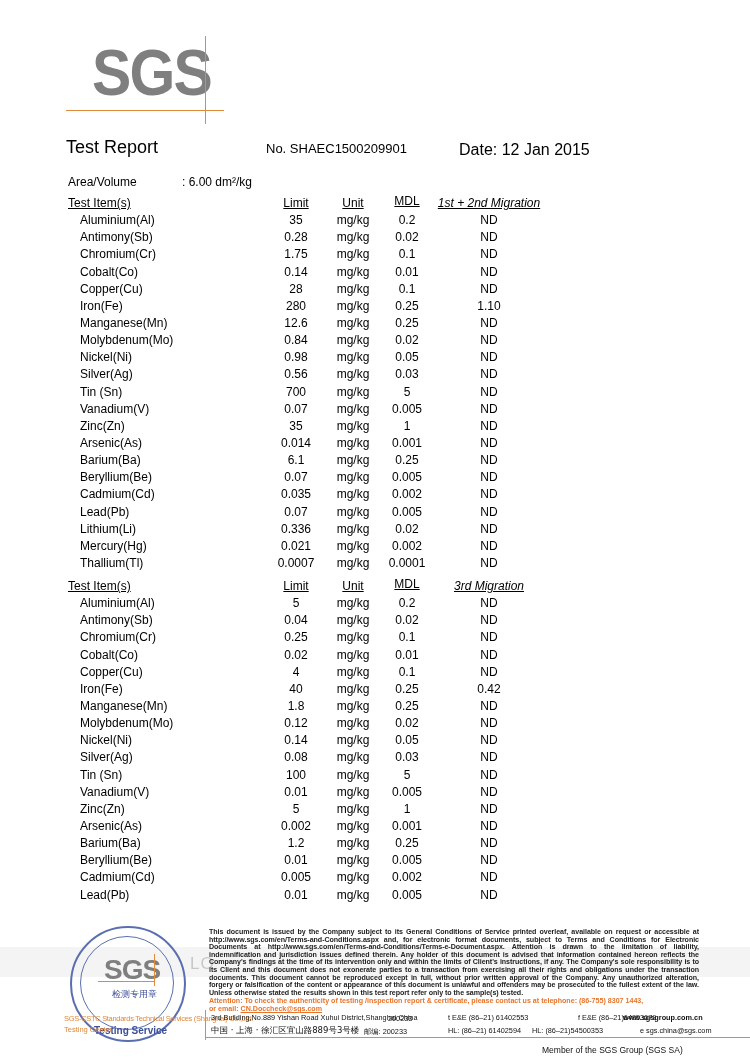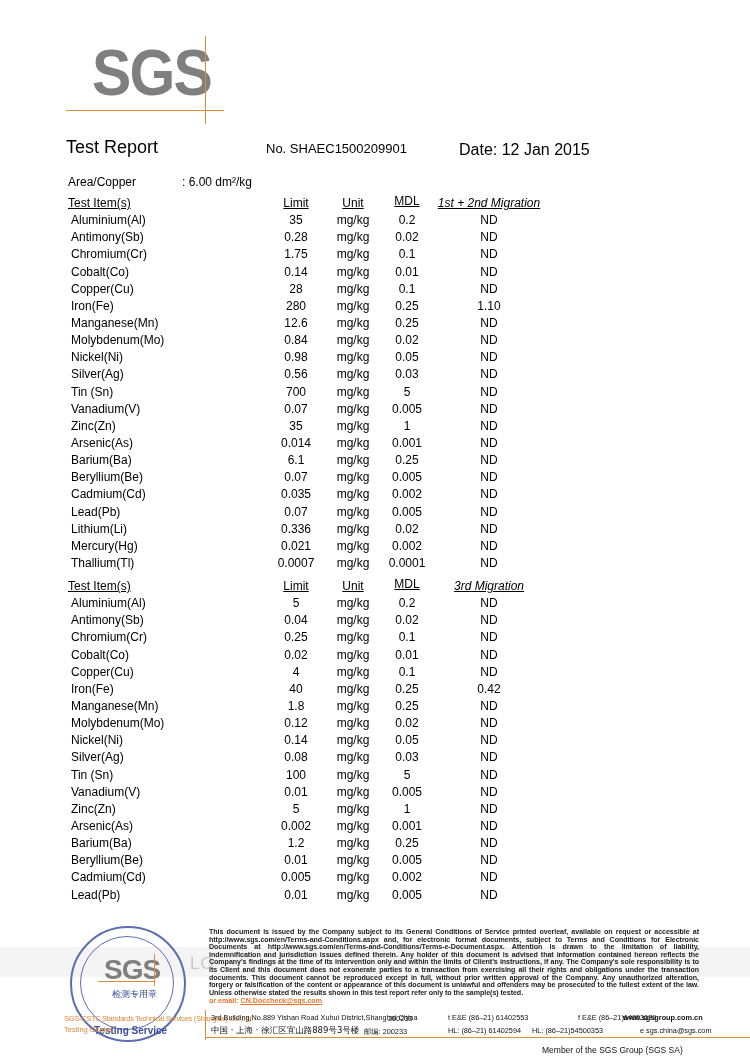--- a/index.html
+++ b/index.html
@@ -17,21 +17,21 @@
 
     .title { position: absolute; left: 66px; top: 137px; font-size: 18px; }
     .report-no { position: absolute; left: 266px; top: 141px; font-size: 13px; }
     .report-date { position: absolute; left: 459px; top: 141px; font-size: 16px; }
     .area-label { position: absolute; left: 68px; top: 175px; font-size: 12px; }
     .area-value { position: absolute; left: 182px; top: 175px; font-size: 12px; }
 
     .tbl { position: absolute; left: 68px; font-size: 12px; }
     .row { position: relative; height: 17.15px; line-height: 17px; }
     .c { position: absolute; top: 0; white-space: nowrap; }
-    .c-name { left: 3px; }
+    .c-name { left: 12px; }
     .c-limit { left: 196px; width: 64px; text-align: center; }
     .c-unit { left: 256px; width: 58px; text-align: center; }
     .c-mdl { left: 310px; width: 58px; text-align: center; }
     .c-res { left: 380px; width: 82px; text-align: center; }
     .hdr .c { text-decoration: underline; }
     .hdr .c-name { left: 0; }
     .hdr .c-res { font-style: italic; left: 360px; width: 122px; }
     .hdr .c-mdl { top: -2px; }
 
     .watermark-band { position: absolute; left: 0; top: 947px; width: 750px; height: 30px; background: rgba(235,235,235,0.55); }
@@ -64,21 +64,21 @@
 <div class="logo">
   <div class="logo-text">SGS</div>
   <div class="logo-hline"></div>
   <div class="logo-vline"></div>
 </div>
 
 <div class="title">Test Report</div>
 <div class="report-no">No. SHAEC1500209901</div>
 <div class="report-date">Date: 12 Jan 2015</div>
 
-<div class="area-label">Area/Copper</div>
+<div class="area-label">Area/Volume</div>
 <div class="area-value">: 6.00 dm²/kg</div>
 
 <div class="tbl" id="table1" style="top:195px;">
   <div class="row hdr">
     <span class="c c-name">Test Item(s)</span>
     <span class="c c-limit">Limit</span>
     <span class="c c-unit">Unit</span>
     <span class="c c-mdl">MDL</span>
     <span class="c c-res">1st + 2nd Migration</span>
   </div>
@@ -377,20 +377,21 @@
   <div class="stamp-hl"></div>
   <div class="stamp-vl"></div>
   <div class="stamp-cn">检测专用章</div>
   <div class="stamp-ts">Testing Service</div>
   <div class="stamp-co">SGS-CSTC Standards Technical Services (Shanghai) Co.,Ltd.</div>
   <div class="stamp-tc">Testing Center</div>
 </div>
 
 <div class="terms">This document is issued by the Company subject to its General Conditions of Service printed overleaf, available on request or accessible at http://www.sgs.com/en/Terms-and-Conditions.aspx and, for electronic format documents, subject to Terms and Conditions for Electronic Documents at http://www.sgs.com/en/Terms-and-Conditions/Terms-e-Document.aspx. Attention is drawn to the limitation of liability, indemnification and jurisdiction issues defined therein. Any holder of this document is advised that information contained hereon reflects the Company's findings at the time of its intervention only and within the limits of Client's instructions, if any. The Company's sole responsibility is to its Client and this document does not exonerate parties to a transaction from exercising all their rights and obligations under the transaction documents. This document cannot be reproduced except in full, without prior written approval of the Company. Any unauthorized alteration, forgery or falsification of the content or appearance of this document is unlawful and offenders may be prosecuted to the fullest extent of the law. Unless otherwise stated the results shown in this test report refer only to the sample(s) tested.</div>
 <div class="attn">
+  <div>Attention: To check the authenticity of testing /inspection report &amp; certificate, please contact us at telephone: (86-755) 8307 1443,</div>
   <div>
     <span>or email: </span><span class="attn-link">CN.Doccheck@sgs.com</span>
   </div>
 </div>
 
 <div class="addr-line-top"></div>
 <div class="addr" style="left:211px; top:1013px;">3rd Building,No.889 Yishan Road Xuhui District,Shanghai China</div>
 <div class="addr" style="left:388px; top:1014px;">200233</div>
 <div class="addr" style="left:448px; top:1013px;">t E&amp;E (86–21) 61402553</div>
 <div class="addr" style="left:532px; top:1013px;padding-left:46px;">f E&amp;E (86–21)64953679</div>

